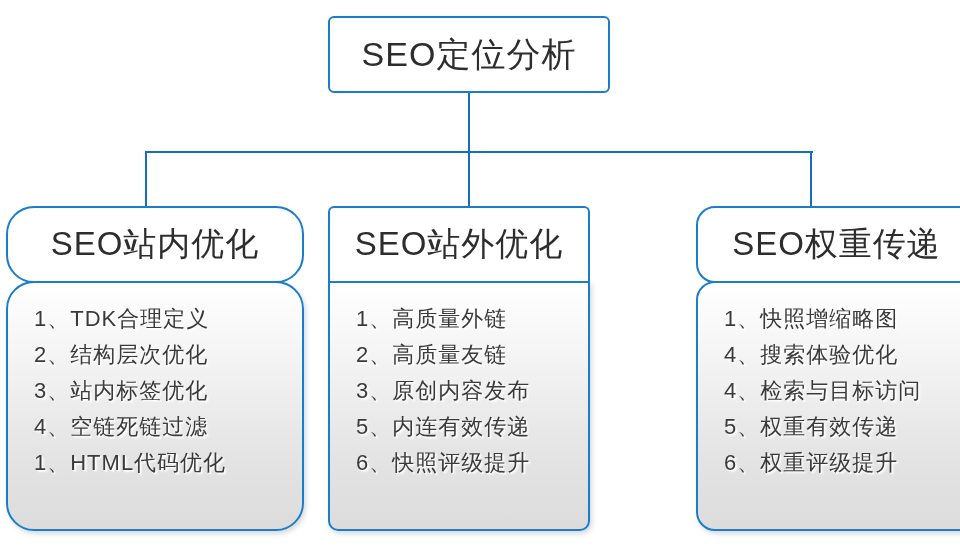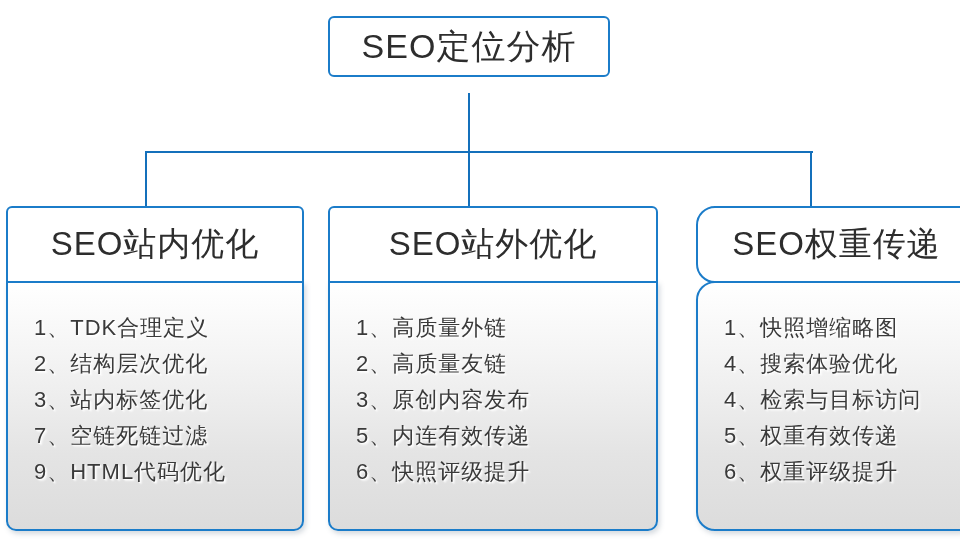--- a/index.html
+++ b/index.html
@@ -22,21 +22,21 @@
   }
   .line.h { height: 2px; }
   .line.v { width: 2px; }
 
   
   .root-box {
     position: absolute;
     left: 328px;
     top: 16px;
     width: 282px;
-    height: 61px;
+    height: 77px;
     box-sizing: border-box;
     background: #ffffff;
     border: 2px solid #1b7cc9;
     border-radius: 6px;
     display: flex;
     align-items: center;
     justify-content: center;
     font-size: 34px;
     color: #2d2d2d;
     letter-spacing: 1px;
@@ -63,35 +63,35 @@
   
   .col-list {
     position: absolute;
     top: 281px;
     height: 250px;
     box-sizing: border-box;
     background: linear-gradient(180deg, #ffffff 0%, #f4f4f4 30%, #e4e4e4 70%, #dcdcdc 100%);
     border: 2px solid #1b7cc9;
     border-radius: 0 0 10px 10px;
     box-shadow: 2px 3px 5px rgba(90, 110, 130, 0.25);
-    padding: 27px 0 0 26px;
+    padding: 18px 0 0 26px;
     z-index: 1;
   }
   .col-list .item {
     height: 36px;
     line-height: 36px;
     font-size: 22px;
     color: #3a3a3a;
     letter-spacing: 1px;
     white-space: nowrap;
     text-shadow: 1px 1px 1px #ffffff, 2px 2px 2px rgba(255,255,255,0.85);
   }
 
-  .col-left   { left: 6px;   width: 298px; }
-  .col-mid    { left: 328px; width: 330px; }
+  .col-left   { left: 6px;   width: 298px; border-radius: 28px; }
+  .col-mid    { left: 328px; width: 262px; }
   .col-right  { left: 696px; width: 281px; border-radius: 19px; }
 </style>
 </head>
 <body>
 
 <div class="canvas">
 
   <div class="root-box">
     <span>SEO定位分析</span>
   </div>
@@ -102,22 +102,22 @@
   <div class="line v" style="left:468px; top:151px; height:56px;"></div>
   <div class="line v" style="left:810px; top:151px; height:56px;"></div>
 
   <div class="col-header col-left">
     <span>SEO站内优化</span>
   </div>
   <div class="col-list col-left">
     <div class="item">1、TDK合理定义</div>
     <div class="item">2、结构层次优化</div>
     <div class="item">3、站内标签优化</div>
-    <div class="item">7、空链死链过滤</div>
-    <div class="item">9、HTML代码优化</div>
+    <div class="item">4、空链死链过滤</div>
+    <div class="item">1、HTML代码优化</div>
   </div>
 
   <div class="col-header col-mid">
     <span>SEO站外优化</span>
   </div>
   <div class="col-list col-mid">
     <div class="item">1、高质量外链</div>
     <div class="item">2、高质量友链</div>
     <div class="item">3、原创内容发布</div>
     <div class="item">5、内连有效传递</div>

